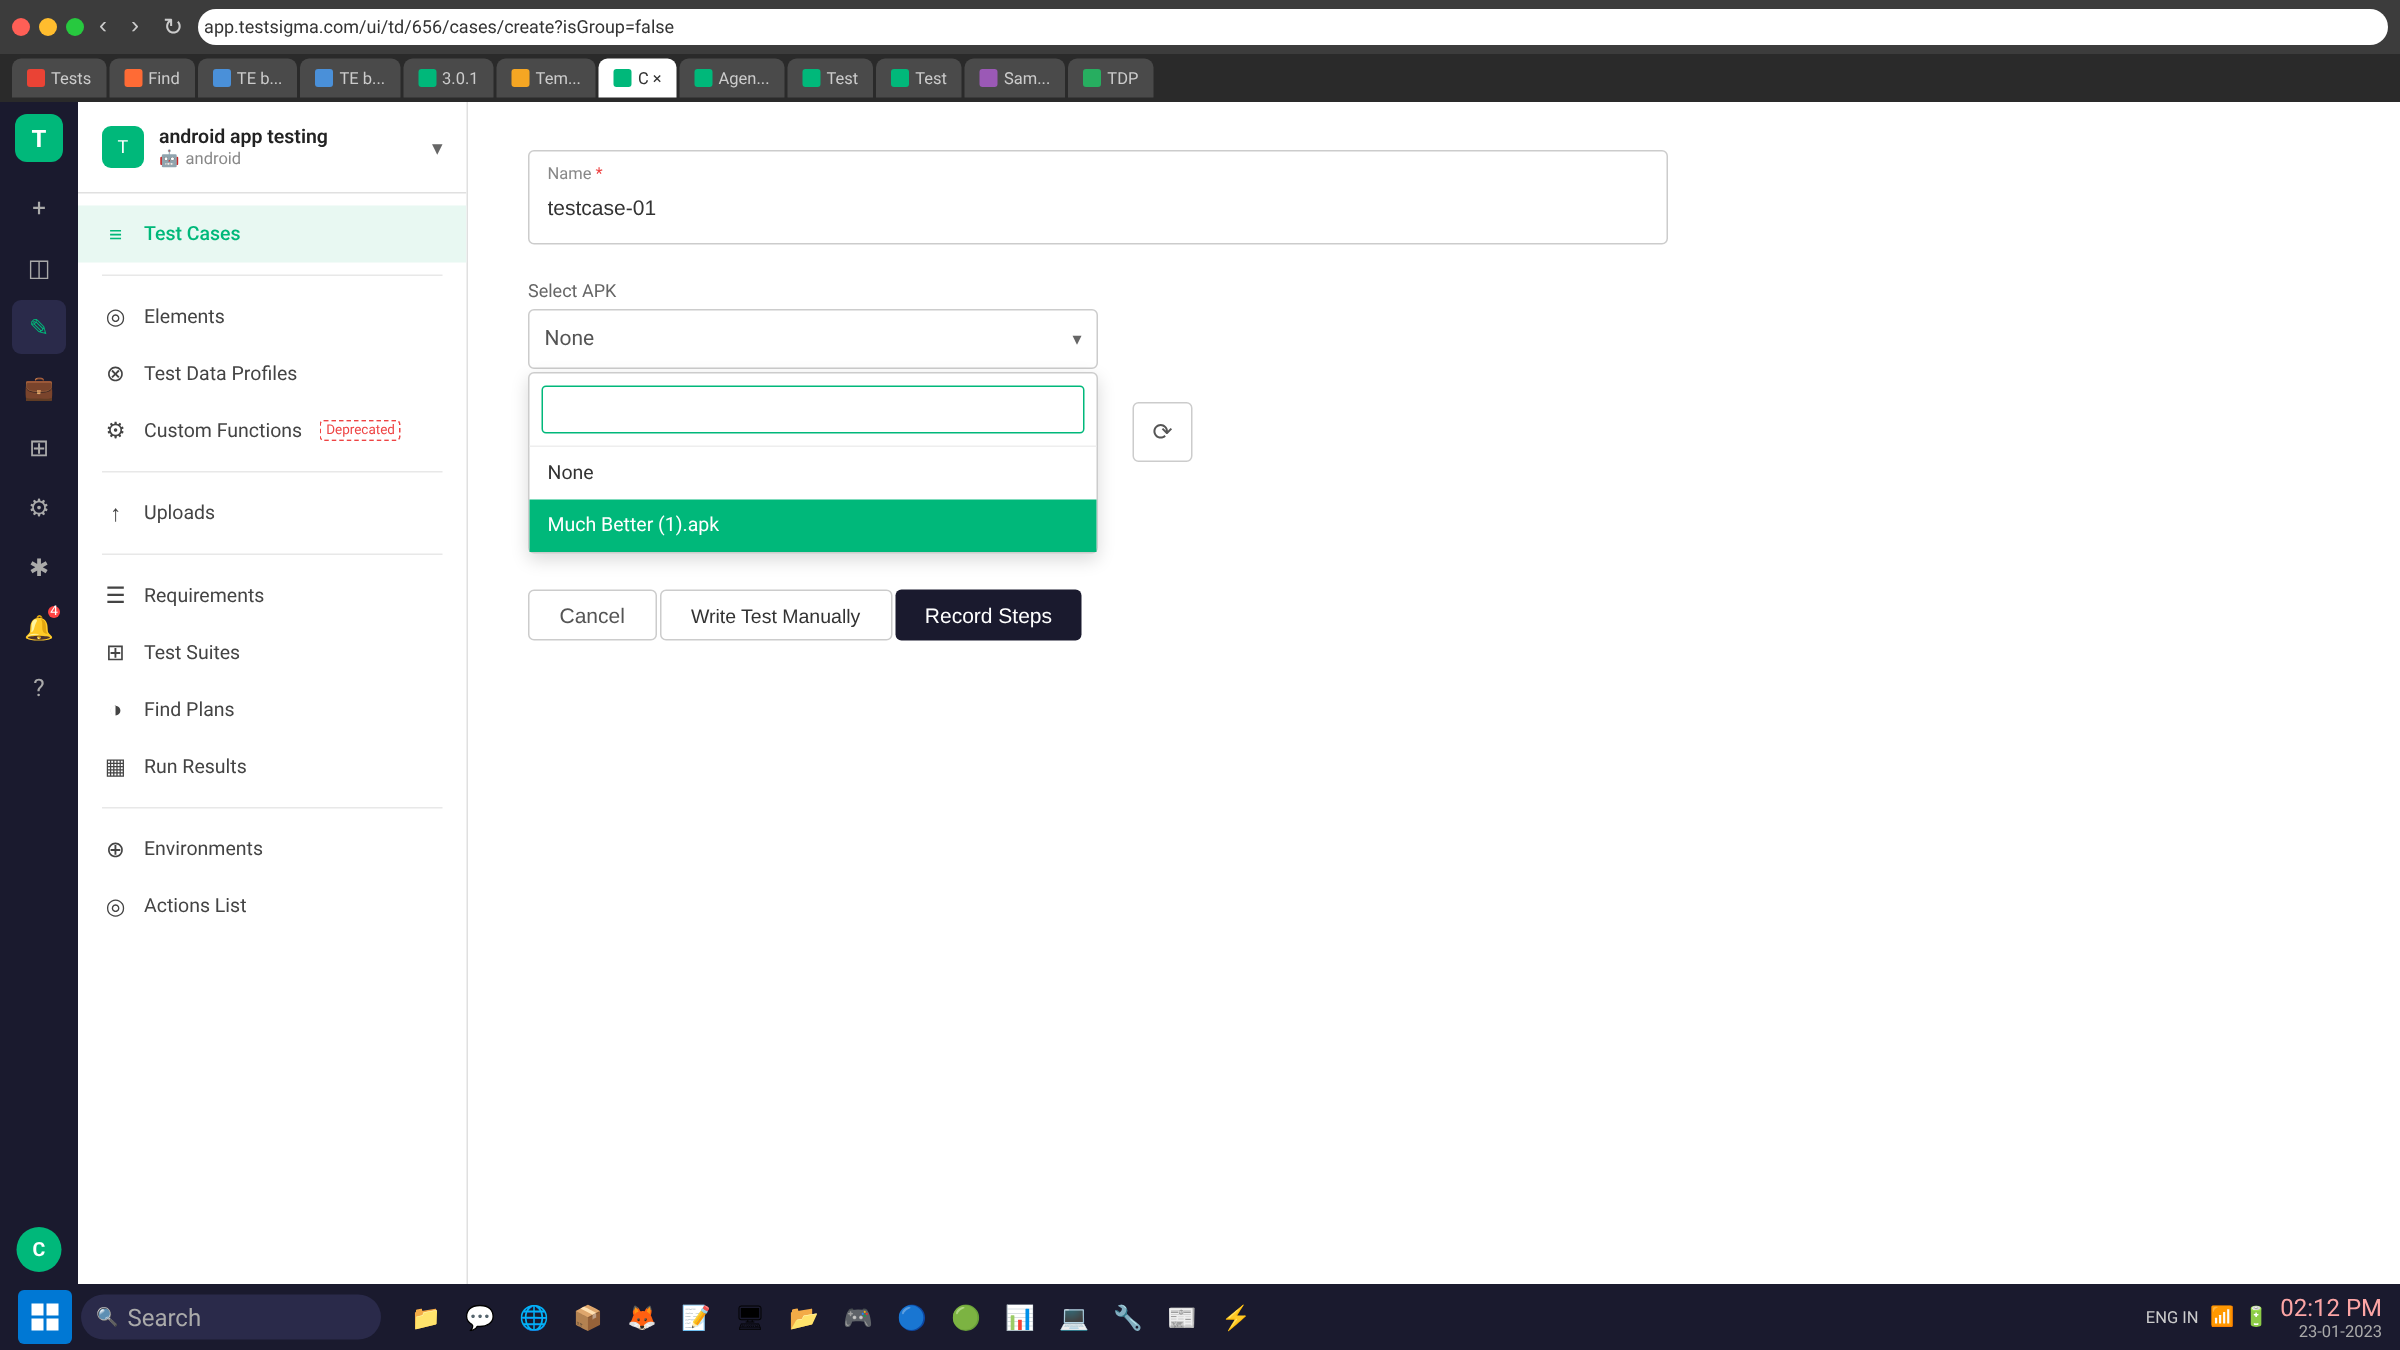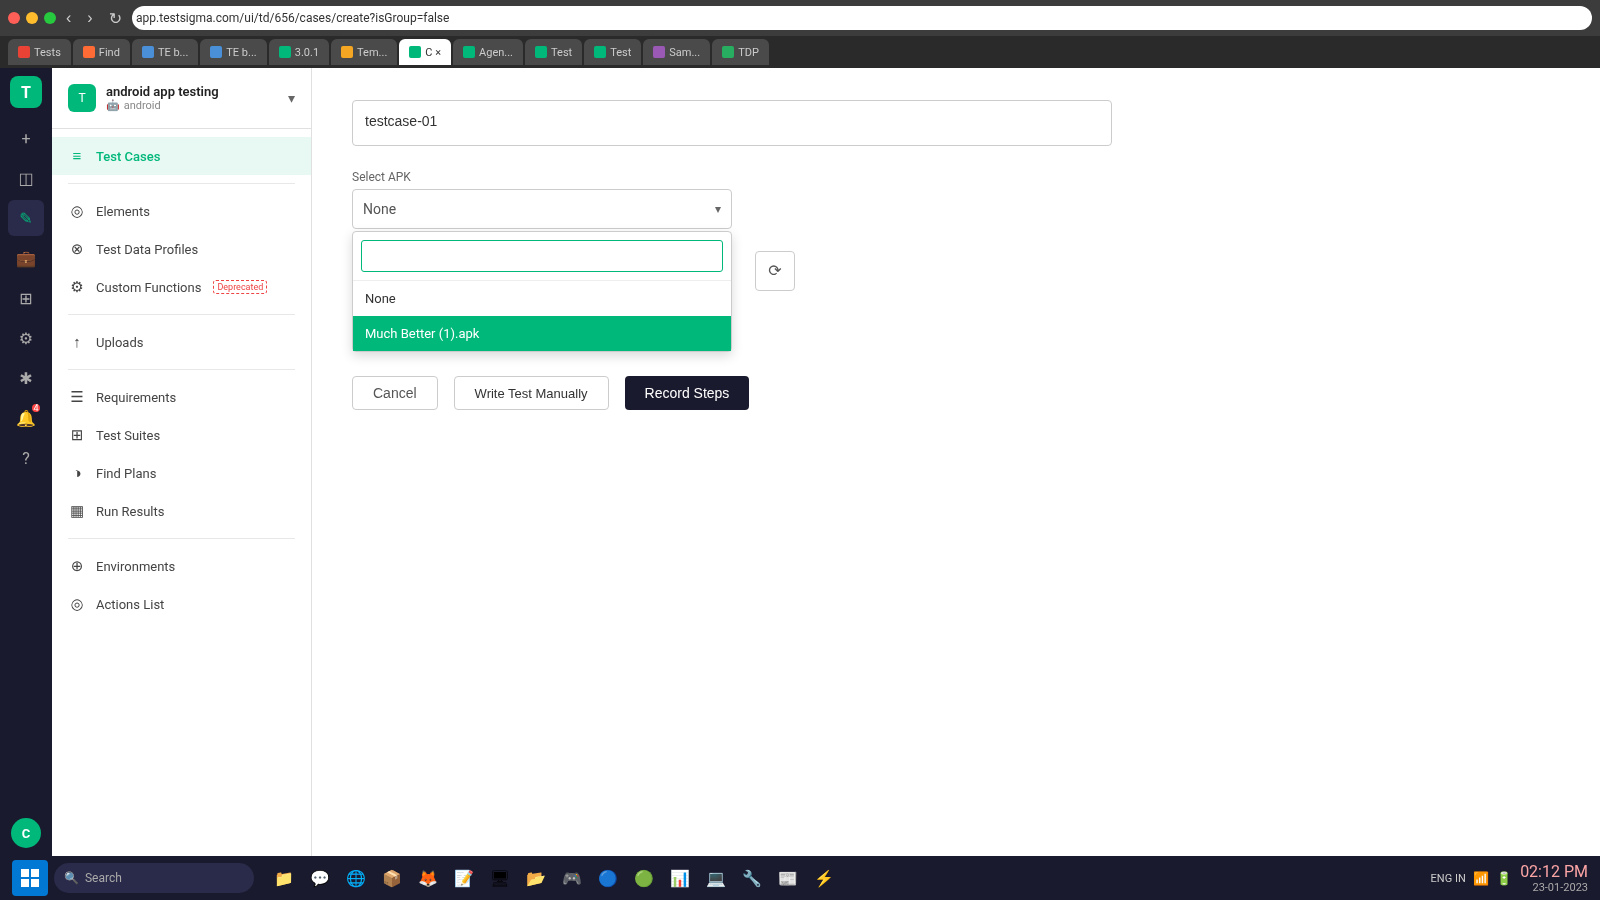--- a/index.html
+++ b/index.html
@@ -286,21 +286,21 @@
       cursor: pointer;
       color: #333;
     }
     .dropdown-option.highlighted {
       background: #00b87a;
       color: white;
     }
 
     .action-buttons {
       display: flex;
-      gap: 16px;
+      gap: 2px;
       margin-top: 24px;
     }
     .btn-cancel {
       padding: 8px 20px;
       border: 1px solid #ccc;
       border-radius: 4px;
       background: white;
       color: #555;
       font-size: 14px;
       cursor: pointer;
@@ -350,21 +350,21 @@
       border-radius: 20px;
       height: 30px;
       width: 200px;
       display: flex;
       align-items: center;
       padding: 0 10px;
       gap: 6px;
       cursor: pointer;
     }
     .taskbar-search-icon { color: #aaa; font-size: 12px; }
-    .taskbar-search-text { color: #aaa; font-size: 12px; }
+    .taskbar-search-text { color: #aaa; font-size: 16px; }
     .taskbar-apps { display: flex; gap: 4px; margin-left: 8px; }
     .taskbar-app {
       width: 32px;
       height: 32px;
       border-radius: 4px;
       display: flex;
       align-items: center;
       justify-content: center;
       cursor: pointer;
       font-size: 16px;
@@ -557,20 +557,24 @@
     </div>
       </nav>
   </div>
 
   <div class="main-content">
     <div class="content-area">
 
 
       <div class="form-group">
         <div class="fieldset-box">
+          <div style="font-size:11px;color:#888;margin-bottom:4px;">
+            <span>Name</span>
+            <span class="required"> *</span>
+          </div>
           <input type="text" class="form-input" style="width: 100%; border: none; padding: 0px; height: 24px; font-size: 14px;" value="testcase-01">
         </div>
       </div>
 
       <div class="form-group">
         <div class="form-label">Select APK</div>
         <div class="select-apk-row">
 
           <div class="dropdown-container">
 

